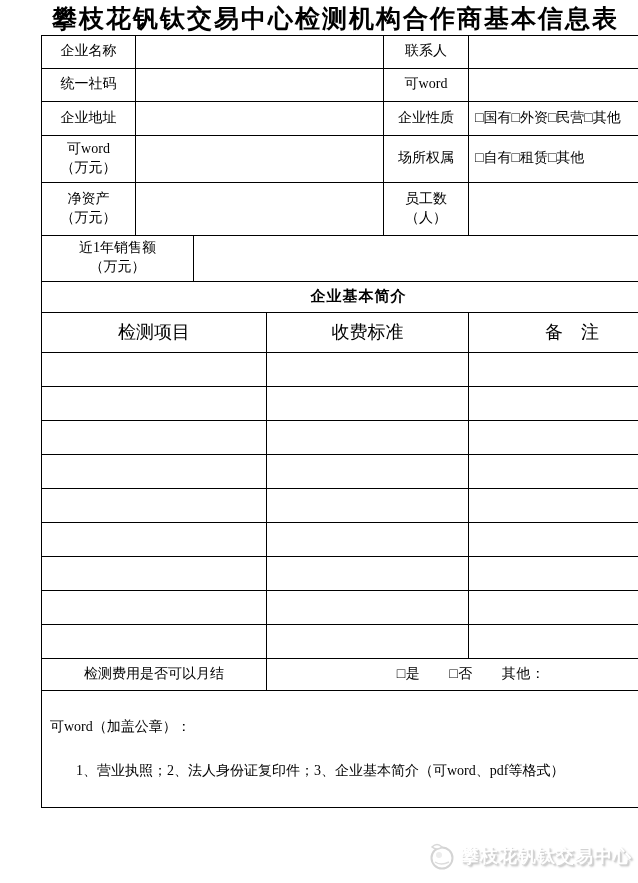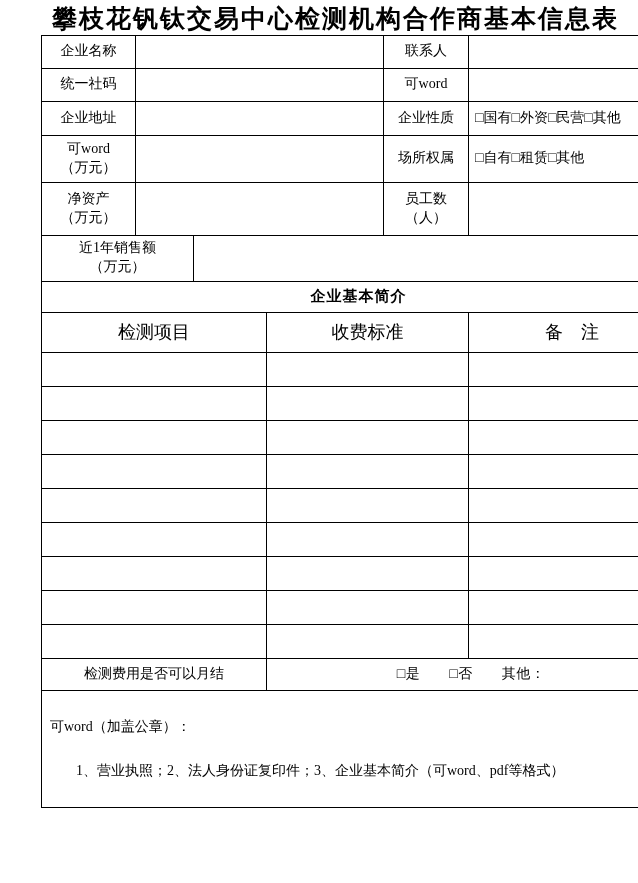--- a/index.html
+++ b/index.html
@@ -194,14 +194,23 @@
       </tr>
       <tr class="h58">
         <td colspan="6" class="attach">
           <div>可word（加盖公章）：</div>
           <div class="indent">1、营业执照；2、法人身份证复印件；3、企业基本简介（可word、pdf等格式）</div>
         </td>
       </tr>
     </tbody>
   </table>
 
+  <div class="watermark">
+    <svg width="32" height="32" viewBox="0 0 32 32">
+      <circle cx="17" cy="18" r="10.5" fill="#ffffff" stroke="#d4d4d4" stroke-width="2"></circle>
+      <path d="M7 7 Q12 2 17 7 Q12 11 7 7 Z" fill="#ffffff" stroke="#d8d8d8" stroke-width="1.5"></path>
+      <circle cx="14" cy="15" r="3" fill="#ececec"></circle>
+      <path d="M10 22 Q16 26 24 22" fill="none" stroke="#dddddd" stroke-width="1.5"></path>
+    </svg>
+    <span>攀枝花钒钛交易中心</span>
+  </div>
 
 </div>
 
 </body></html>

